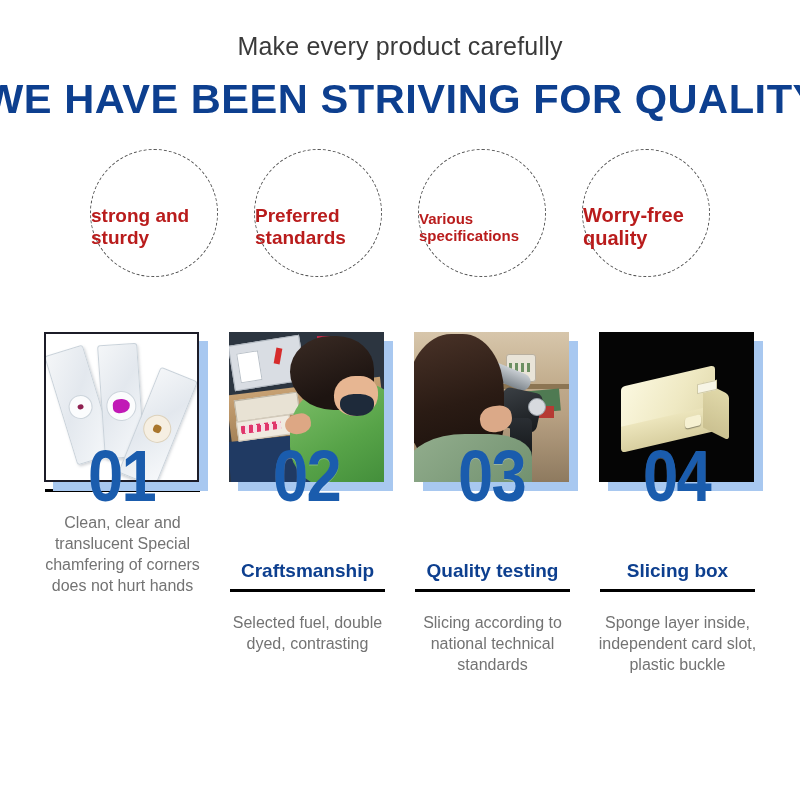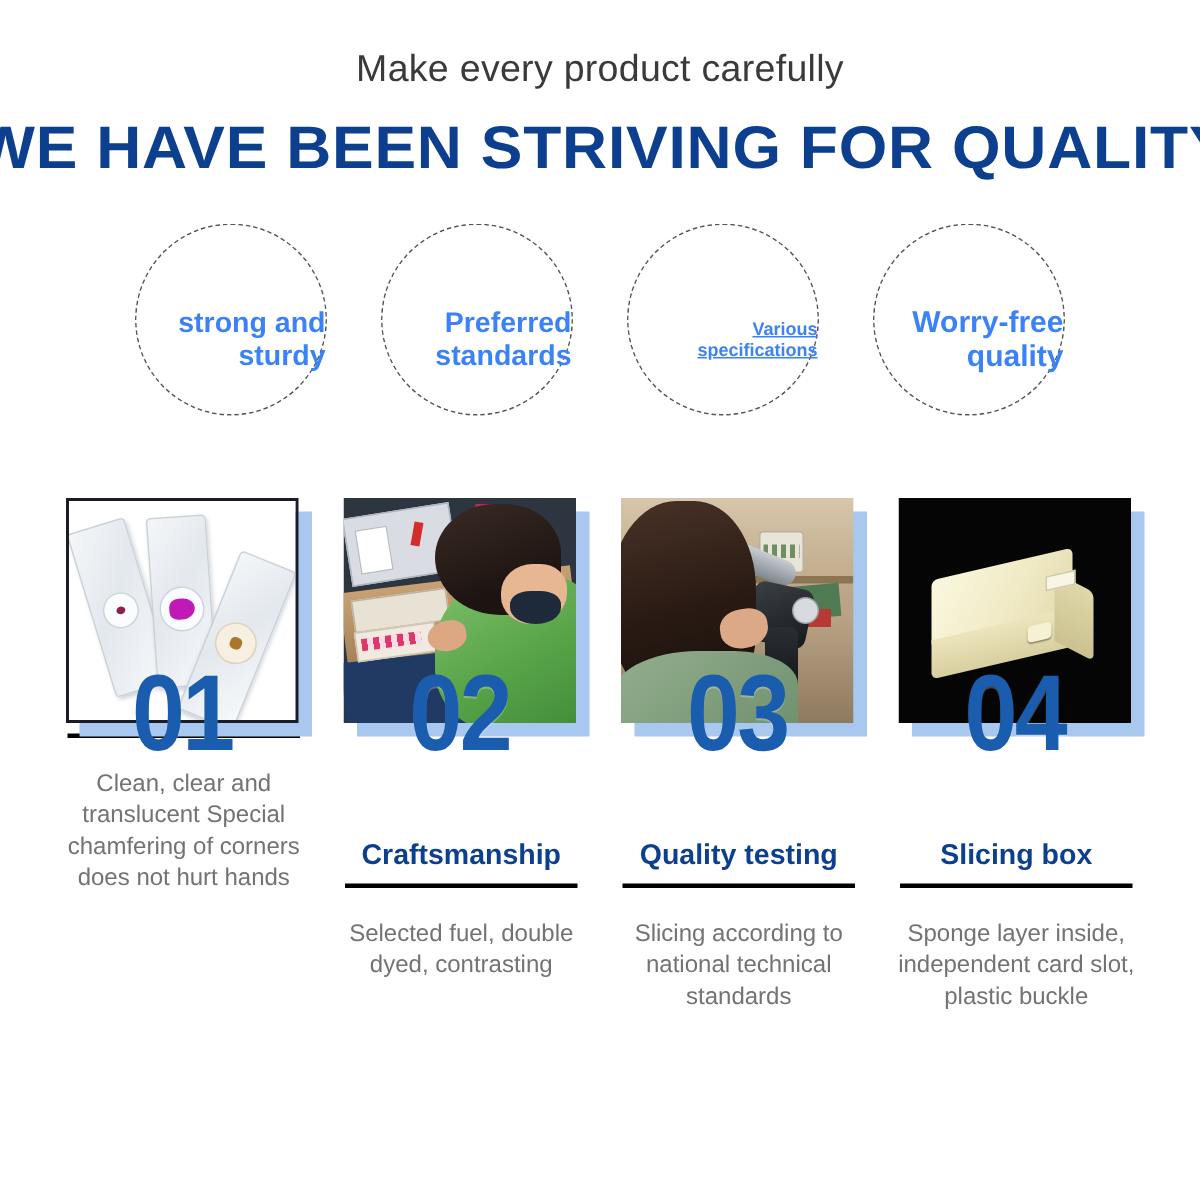--- a/index.html
+++ b/index.html
@@ -54,28 +54,28 @@
     box-sizing: border-box;
     display: flex;
     align-items: center;
     justify-content: center;
     position: relative;
   }
   .circle-label {
     position: relative;
     top: 14px;
     width: 150px;
-    text-align: right;
+    text-align: left;
     font-weight: 700;
-    color: #3b82f6;
+    color: #b91c1c;
     line-height: 1.14;
   }
   .circle-label.sz-lg { font-size: 19px; }
   .circle-label.sz-md { font-size: 20px; }
-  .circle-label.sz-sm { font-size: 12px; text-decoration: underline; }
+  .circle-label.sz-sm { font-size: 15px; }
 
   
   .cards {
     position: absolute;
     top: 332px;
     left: 0;
     width: 800px;
     display: flex;
     justify-content: center;
     gap: 15px;

